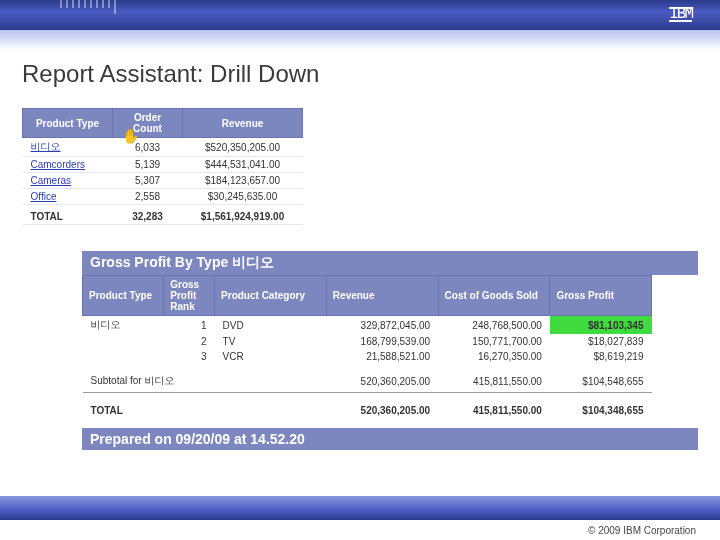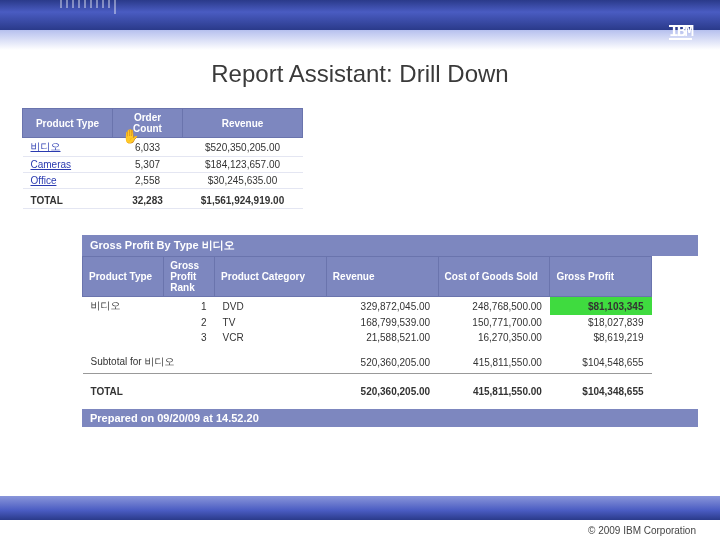--- a/index.html
+++ b/index.html
@@ -1,36 +1,36 @@
 <!DOCTYPE html>
 <html><head>
 <meta charset="utf-8">
 <style>
   *{box-sizing:border-box;margin:0;padding:0;}
   body{width:720px;height:540px;font-family:Arial,Helvetica,sans-serif;background:#fff;position:relative;overflow:hidden;}
   .top-band{height:30px;background:linear-gradient(to bottom,#2a3a8a 0%,#4a5cc2 40%,#2a3a8a 100%);position:relative;}
   .top-fade{height:20px;background:linear-gradient(to bottom,#b6c0ee,#fff);}
   .tick{position:absolute;top:0;width:2px;height:8px;background:rgba(255,255,255,0.4);}
-  .logo{position:absolute;right:28px;top:23px;font-family:"Courier New",monospace;font-weight:bold;color:#fff;letter-spacing:-2px;font-size:16px;}
+  .logo{position:absolute;right:28px;top:5px;font-family:"Courier New",monospace;font-weight:normal;color:#fff;letter-spacing:-2px;font-size:16px;}
   .logo span{display:inline-block;border-top:2px solid #fff;border-bottom:2px solid #fff;line-height:0.7;}
-  h1.page-title{font-size:24px;font-weight:normal;color:#3a3a3a;padding:10px 22px 8px;text-align:center;}
+  h1.page-title{font-size:24px;font-weight:normal;color:#3a3a3a;padding:10px 22px 8px;}
   .area{padding:0 22px;margin-top:12px;}
   
   
   table.rep{border-collapse:collapse;font-size:10px;color:#333;}
   table.rep th{background:#7d87bf;color:#fff;padding:3px 8px;font-weight:bold;text-align:center;border:1px solid #6a74ad;}
   table.rep td{padding:2px 8px;border-bottom:1px solid #e4e6f2;}
   table.rep td.link{color:#2a3ab0;text-decoration:underline;cursor:pointer;}
   table.rep td.num{text-align:center;}
   table.rep tr.total td{font-weight:bold;border-top:1px solid #999;padding-top:6px;}
   .cursor{position:absolute;font-size:14px;left:122px;top:128px;}
   
   
   .second{margin:26px 0 0 60px;}
-  .bar{background:#7d87bf;color:#fff;font-weight:bold;font-size:11px;padding:3px 8px;}
+  .bar{background:#7d87bf;color:#fff;font-weight:bold;font-size:14px;padding:3px 8px;}
   table.rep2{border-collapse:collapse;font-size:10px;color:#333;width:570px;}
   table.rep2 th{background:#7d87bf;color:#fff;padding:3px 6px;font-weight:bold;text-align:left;border:1px solid #6a74ad;}
   table.rep2 td{padding:2px 8px;}
   table.rep2 td.num{text-align:right;}
   table.rep2 tr.sub td{font-weight:normal;padding-top:10px;padding-bottom:4px;}
   table.rep2 tr.gtotal td{font-weight:bold;padding-top:12px;padding-bottom:12px;}
   .hilite{background:#3fdb3f;font-weight:bold;}
   .line-above td{border-top:1px solid #999;}
   
   .bottom-band{position:absolute;bottom:20px;left:0;right:0;height:24px;
@@ -62,20 +62,25 @@
     <tbody>
         <tr>
       <th style="width:90px">Product Type</th>
       <th style="width:70px">Order Count</th>
       <th style="width:120px">Revenue</th>
     </tr>
     <tr>
           <td class="link">비디오</td>
           <td class="num">6,033</td>
           <td class="num">$520,350,205.00</td>
+        </tr>
+    <tr>
+          <td class="link">Camcorders</td>
+          <td class="num">5,139</td>
+          <td class="num">$444,531,041.00</td>
         </tr>
     <tr>
           <td class="link">Cameras</td>
           <td class="num">5,307</td>
           <td class="num">$184,123,657.00</td>
         </tr>
     <tr>
           <td class="link">Office</td>
           <td class="num">2,558</td>
           <td class="num">$30,245,635.00</td>

